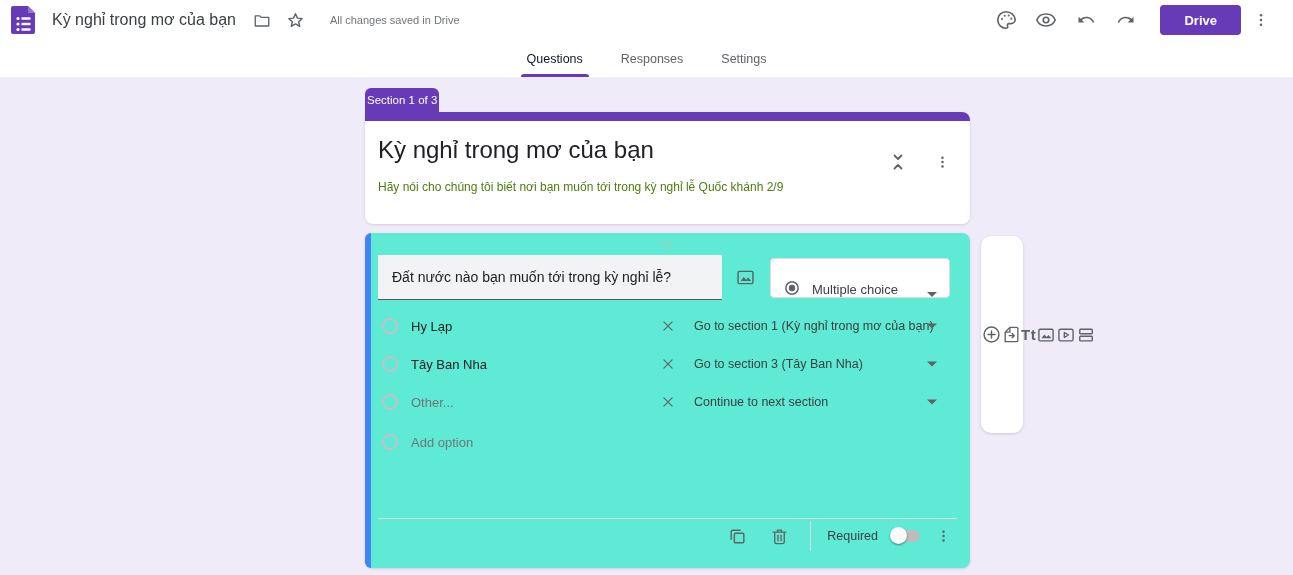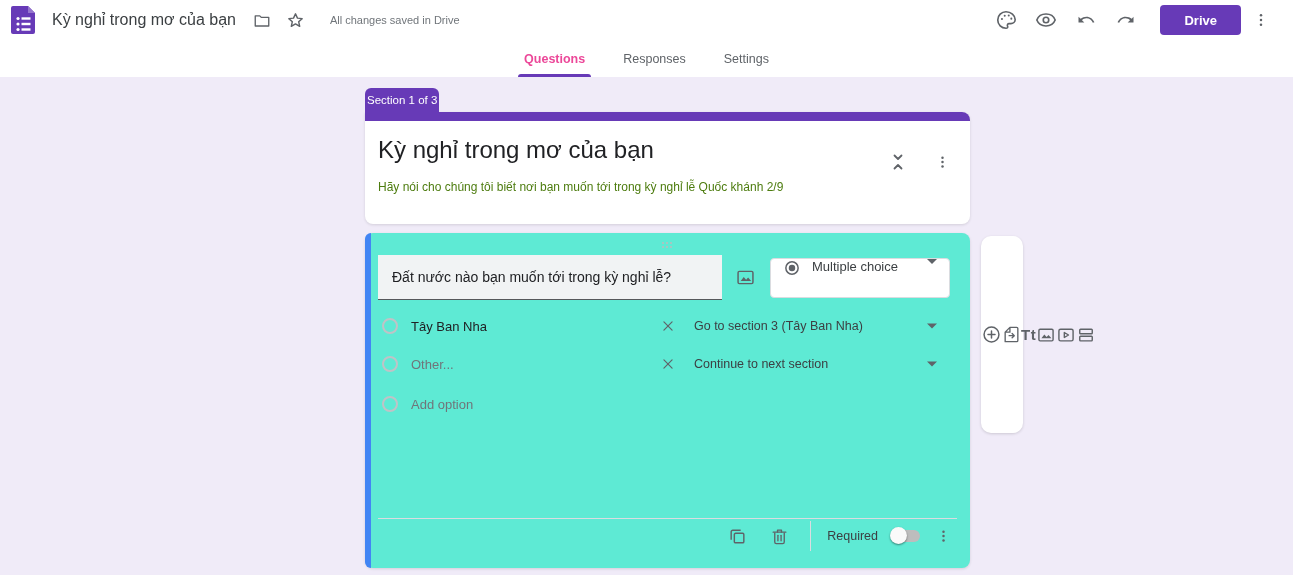--- a/index.html
+++ b/index.html
@@ -17,21 +17,21 @@
   .folder-btn { margin-left:14px; }
   .star-btn { margin-left:10px; }
   .saved-status { font-size:11px; color:#70757a; margin-left:22px; white-space:nowrap; }
   .top-right { margin-left:auto; display:flex; align-items:center; }
   .top-right .chrome-icon { margin:0 8px; }
   .send-btn { height:30px; padding:0 24px; margin-left:14px; background:#673ab7; color:#fff; font-size:13px; font-weight:bold; border:none; border-radius:4px; display:flex; align-items:center; cursor:pointer; }
   .overflow-btn { margin-left:10px; }
 
   .tabbar { position:absolute; top:40px; left:0; width:100%; height:37px; background:#fff; display:flex; justify-content:center; align-items:flex-end; gap:26px; z-index:4; }
   .tab { font-size:12.5px; color:#5f6368; padding:0 6px 11px 6px; cursor:pointer; position:relative; }
-  .tab.active { color:#ec4899; font-weight:bold; }
+  .tab.active { color:#0f172a; font-weight:normal; }
   .tab.active::after { content:""; position:absolute; left:0; right:0; bottom:0; height:3px; background:#673ab7; border-radius:3px 3px 0 0; }
 
   
   .section-badge { position:absolute; left:365px; top:88px; height:24px; line-height:24px; padding:0 2px; background:#673ab7; color:#fff; font-size:11.5px; border-radius:6px 6px 0 0; z-index:3; }
 
   
   .title-card { position:absolute; left:365px; top:112px; width:605px; height:112px; background:#fff; border-radius:0 8px 8px 8px; box-shadow:0 1px 3px rgba(0,0,0,.12); }
   .title-card .purple-top { position:absolute; top:0; left:0; width:100%; height:9px; background:#673ab7; border-radius:0 8px 0 0; }
   .form-title { position:absolute; left:13px; top:24px; font-size:24px; color:#202124; }
   .form-desc { position:absolute; left:13px; top:68px; font-size:12px; color:#4d7c0f; }
@@ -40,21 +40,21 @@
 
   
   .q-card { position:absolute; left:365px; top:233px; width:605px; height:335px; background:#5eead4; border-radius:8px; box-shadow:0 1px 3px rgba(0,0,0,.12); }
   .q-card .blue-bar { position:absolute; left:0; top:0; bottom:0; width:6px; background:#4285f4; border-radius:8px 0 0 8px; }
   .drag-handle { position:absolute; top:9px; left:50%; transform:translateX(-50%); display:grid; grid-template-columns:repeat(3,4px); grid-template-rows:repeat(2,4px); cursor:grab; }
   .drag-handle i { width:2px; height:2px; border-radius:50%; background:#bdbdbd; }
 
   .q-top { position:absolute; left:13px; top:22px; display:flex; align-items:center; }
   .q-input { width:344px; height:45px; background:#f1f3f4; border-bottom:1px solid #56585b; padding:0 14px; font-size:14px; color:#202124; line-height:45px; white-space:nowrap; overflow:hidden; cursor:text; }
   .q-image-btn { width:24px; height:24px; margin-left:11px; display:flex; align-items:center; justify-content:center; cursor:pointer; }
-  .q-type { width:180px; height:40px; margin-left:13px; border:1px solid #dadce0; border-radius:4px; display:flex; align-items:flex-start; padding:0 12px; cursor:pointer; background:#fff; }
+  .q-type { width:180px; height:40px; margin-left:13px; border:1px solid #dadce0; border-radius:4px; display:flex; align-items:flex-end; padding:0 12px; cursor:pointer; background:#fff; }
   .q-type-label { font-size:13px; color:#3c4043; margin-left:11px; }
   .caret { width:0; height:0; border-left:5px solid transparent; border-right:5px solid transparent; border-top:5px solid #5f6368; }
   .q-type .caret { margin-left:auto; }
 
   .options { position:absolute; left:6px; top:74px; width:593px; }
   .opt-row { position:relative; height:38px; display:flex; align-items:center; }
   .opt-row.add-row { margin-top:2px; }
   .radio { width:16px; height:16px; border:2px solid #c0c3c6; border-radius:50%; margin-left:11px; flex:none; }
   .opt-label { font-size:13px; color:#202124; margin-left:13px; }
   .opt-label.muted { color:#70757a; }
@@ -198,20 +198,32 @@
           <circle cx="12" cy="12" r="8.2" fill="none" stroke="#5f6368" stroke-width="2"></circle>
           <circle cx="12" cy="12" r="4.3" fill="#5f6368"></circle>
         </svg>
         <span class="q-type-label">Multiple choice</span>
         <span class="caret"></span>
       </div>
     </div>
 
     <div class="options">
 
+      <div class="opt-row">
+        <span class="radio"></span>
+        <span class="opt-label">Hy Lạp</span>
+        <span class="opt-close">
+          <svg width="14" height="14" viewBox="0 0 24 24" stroke="#5f6368" stroke-width="2" stroke-linecap="round">
+              <line x1="5" y1="5" x2="19" y2="19"></line>
+              <line x1="19" y1="5" x2="5" y2="19"></line>
+            </svg>
+        </span>
+        <span class="opt-goto">Go to section 1 (Kỳ nghỉ trong mơ của bạn)</span>
+        <span class="caret opt-caret"></span>
+      </div>
 
       <div class="opt-row">
         <span class="radio"></span>
         <span class="opt-label">Tây Ban Nha</span>
         <span class="opt-close">
           <svg width="14" height="14" viewBox="0 0 24 24" stroke="#5f6368" stroke-width="2" stroke-linecap="round">
               <line x1="5" y1="5" x2="19" y2="19"></line>
               <line x1="19" y1="5" x2="5" y2="19"></line>
             </svg>
         </span>

